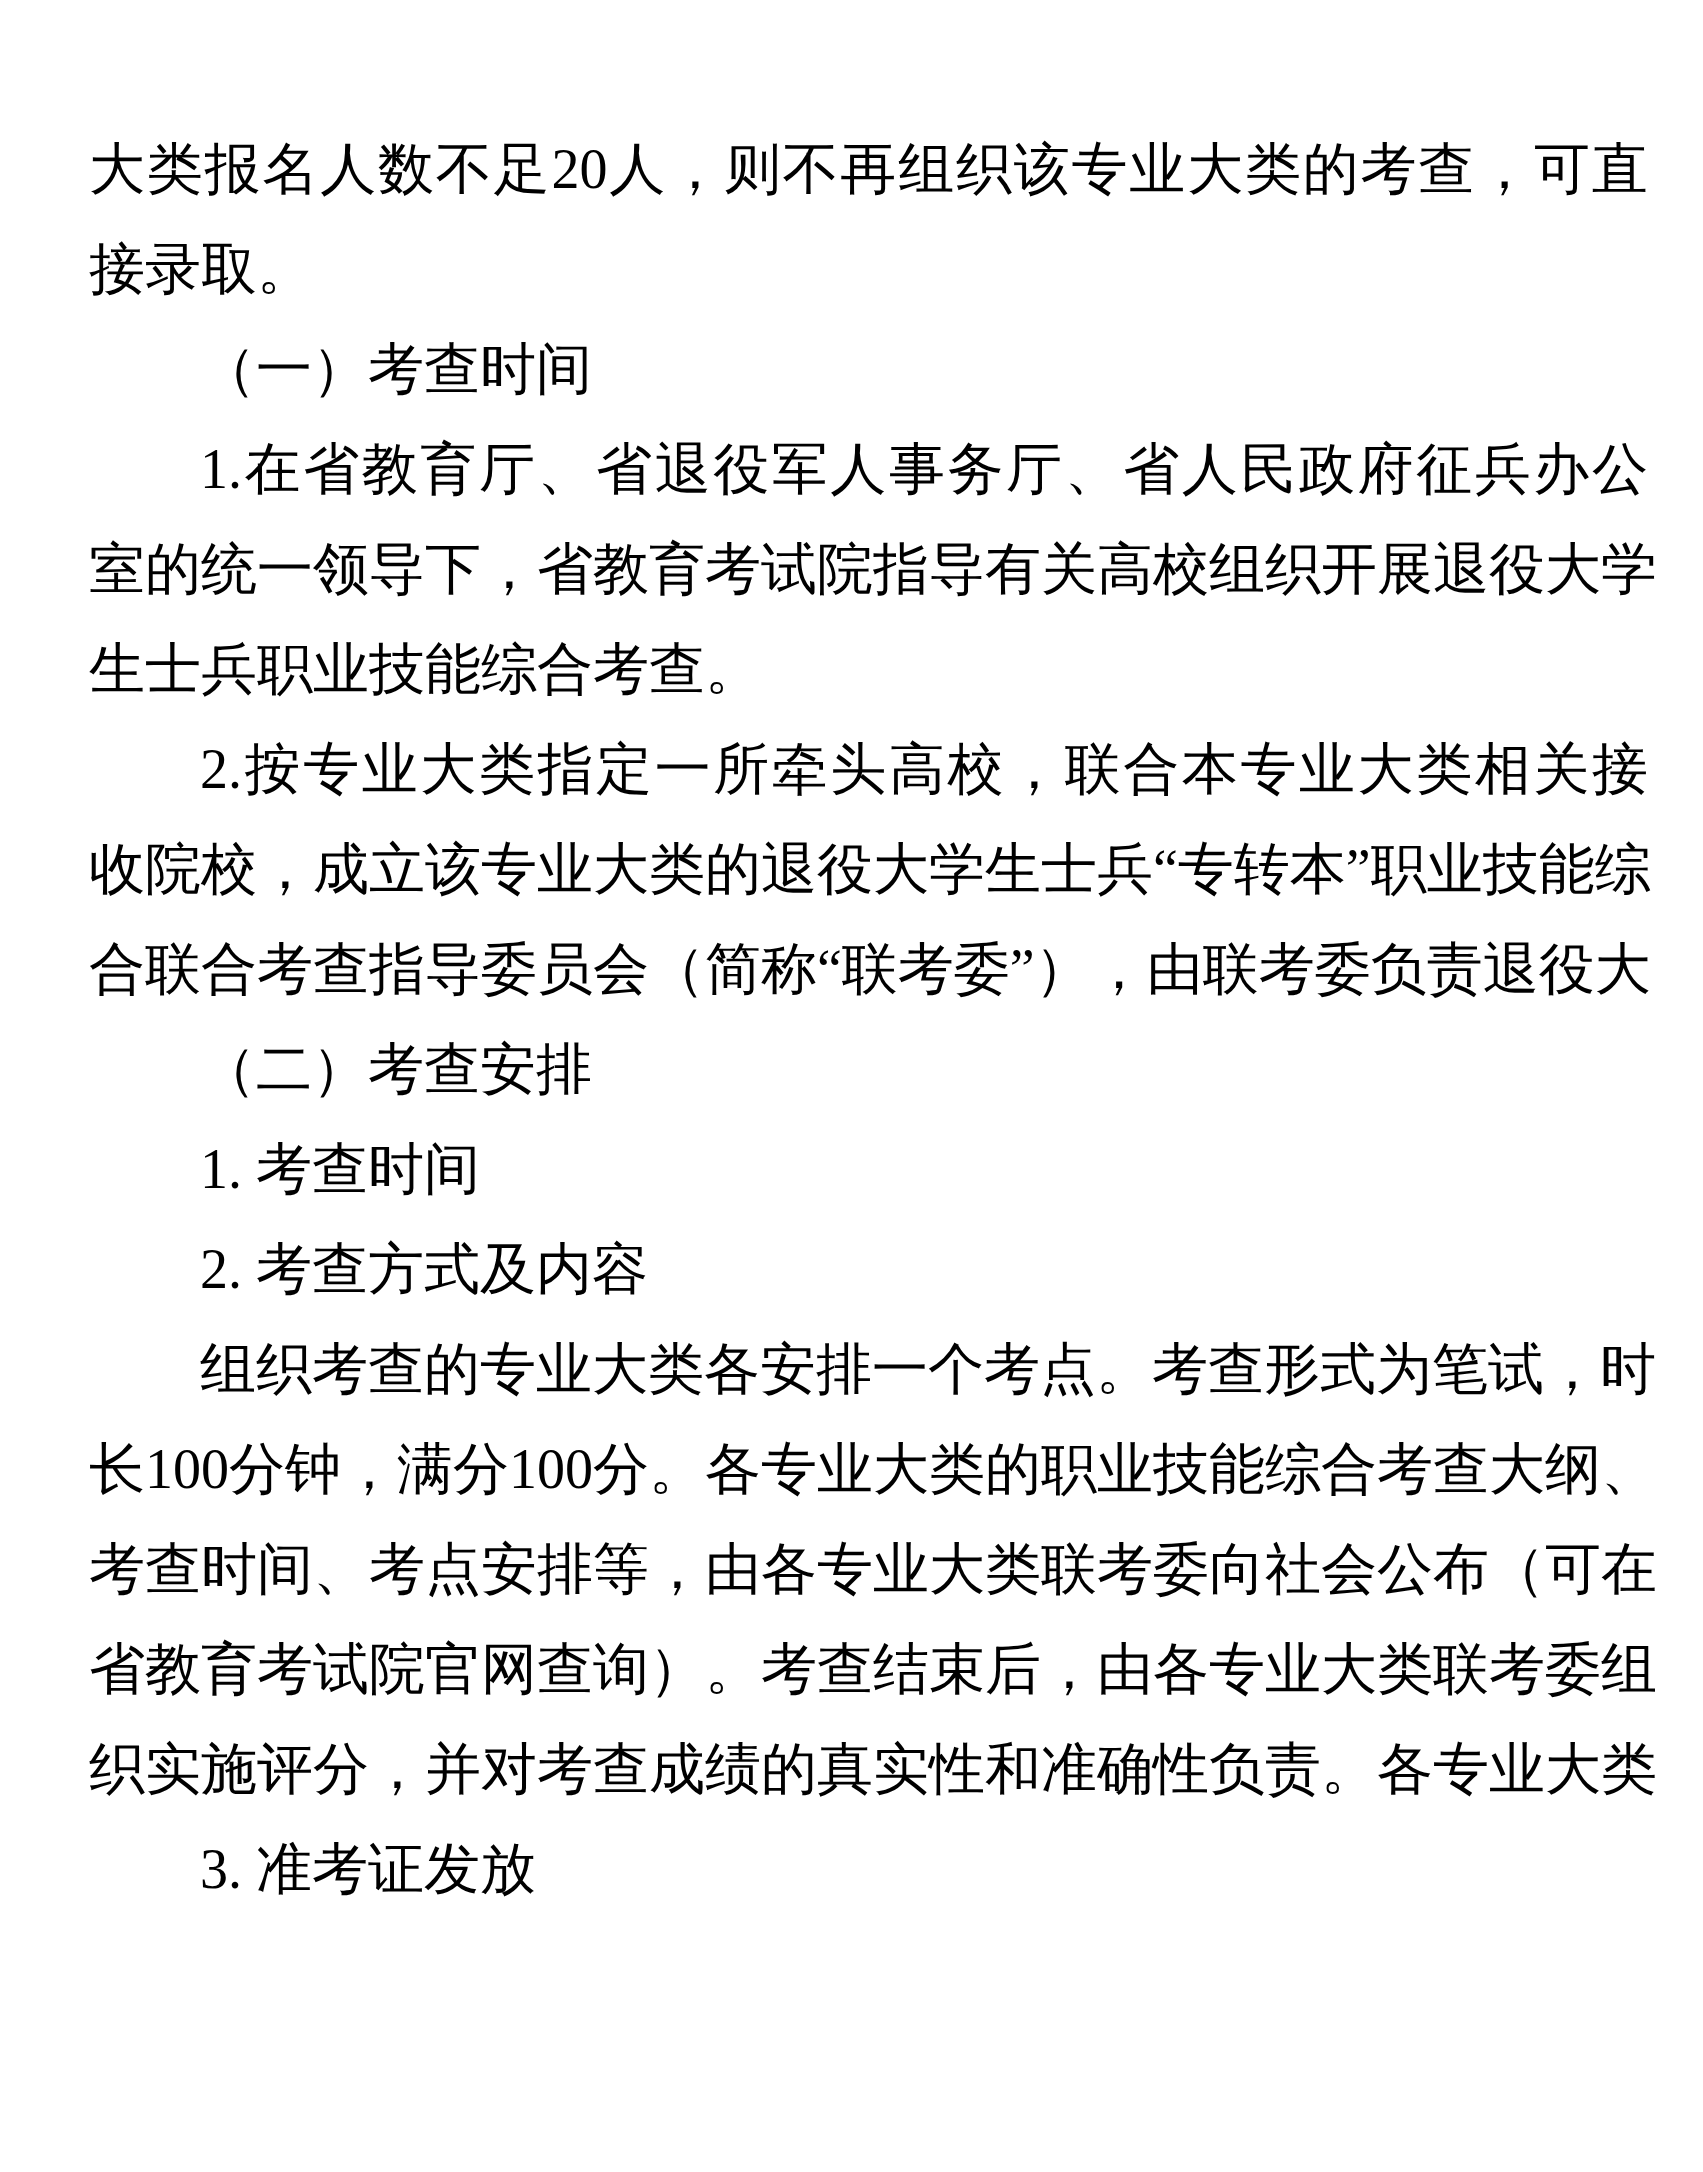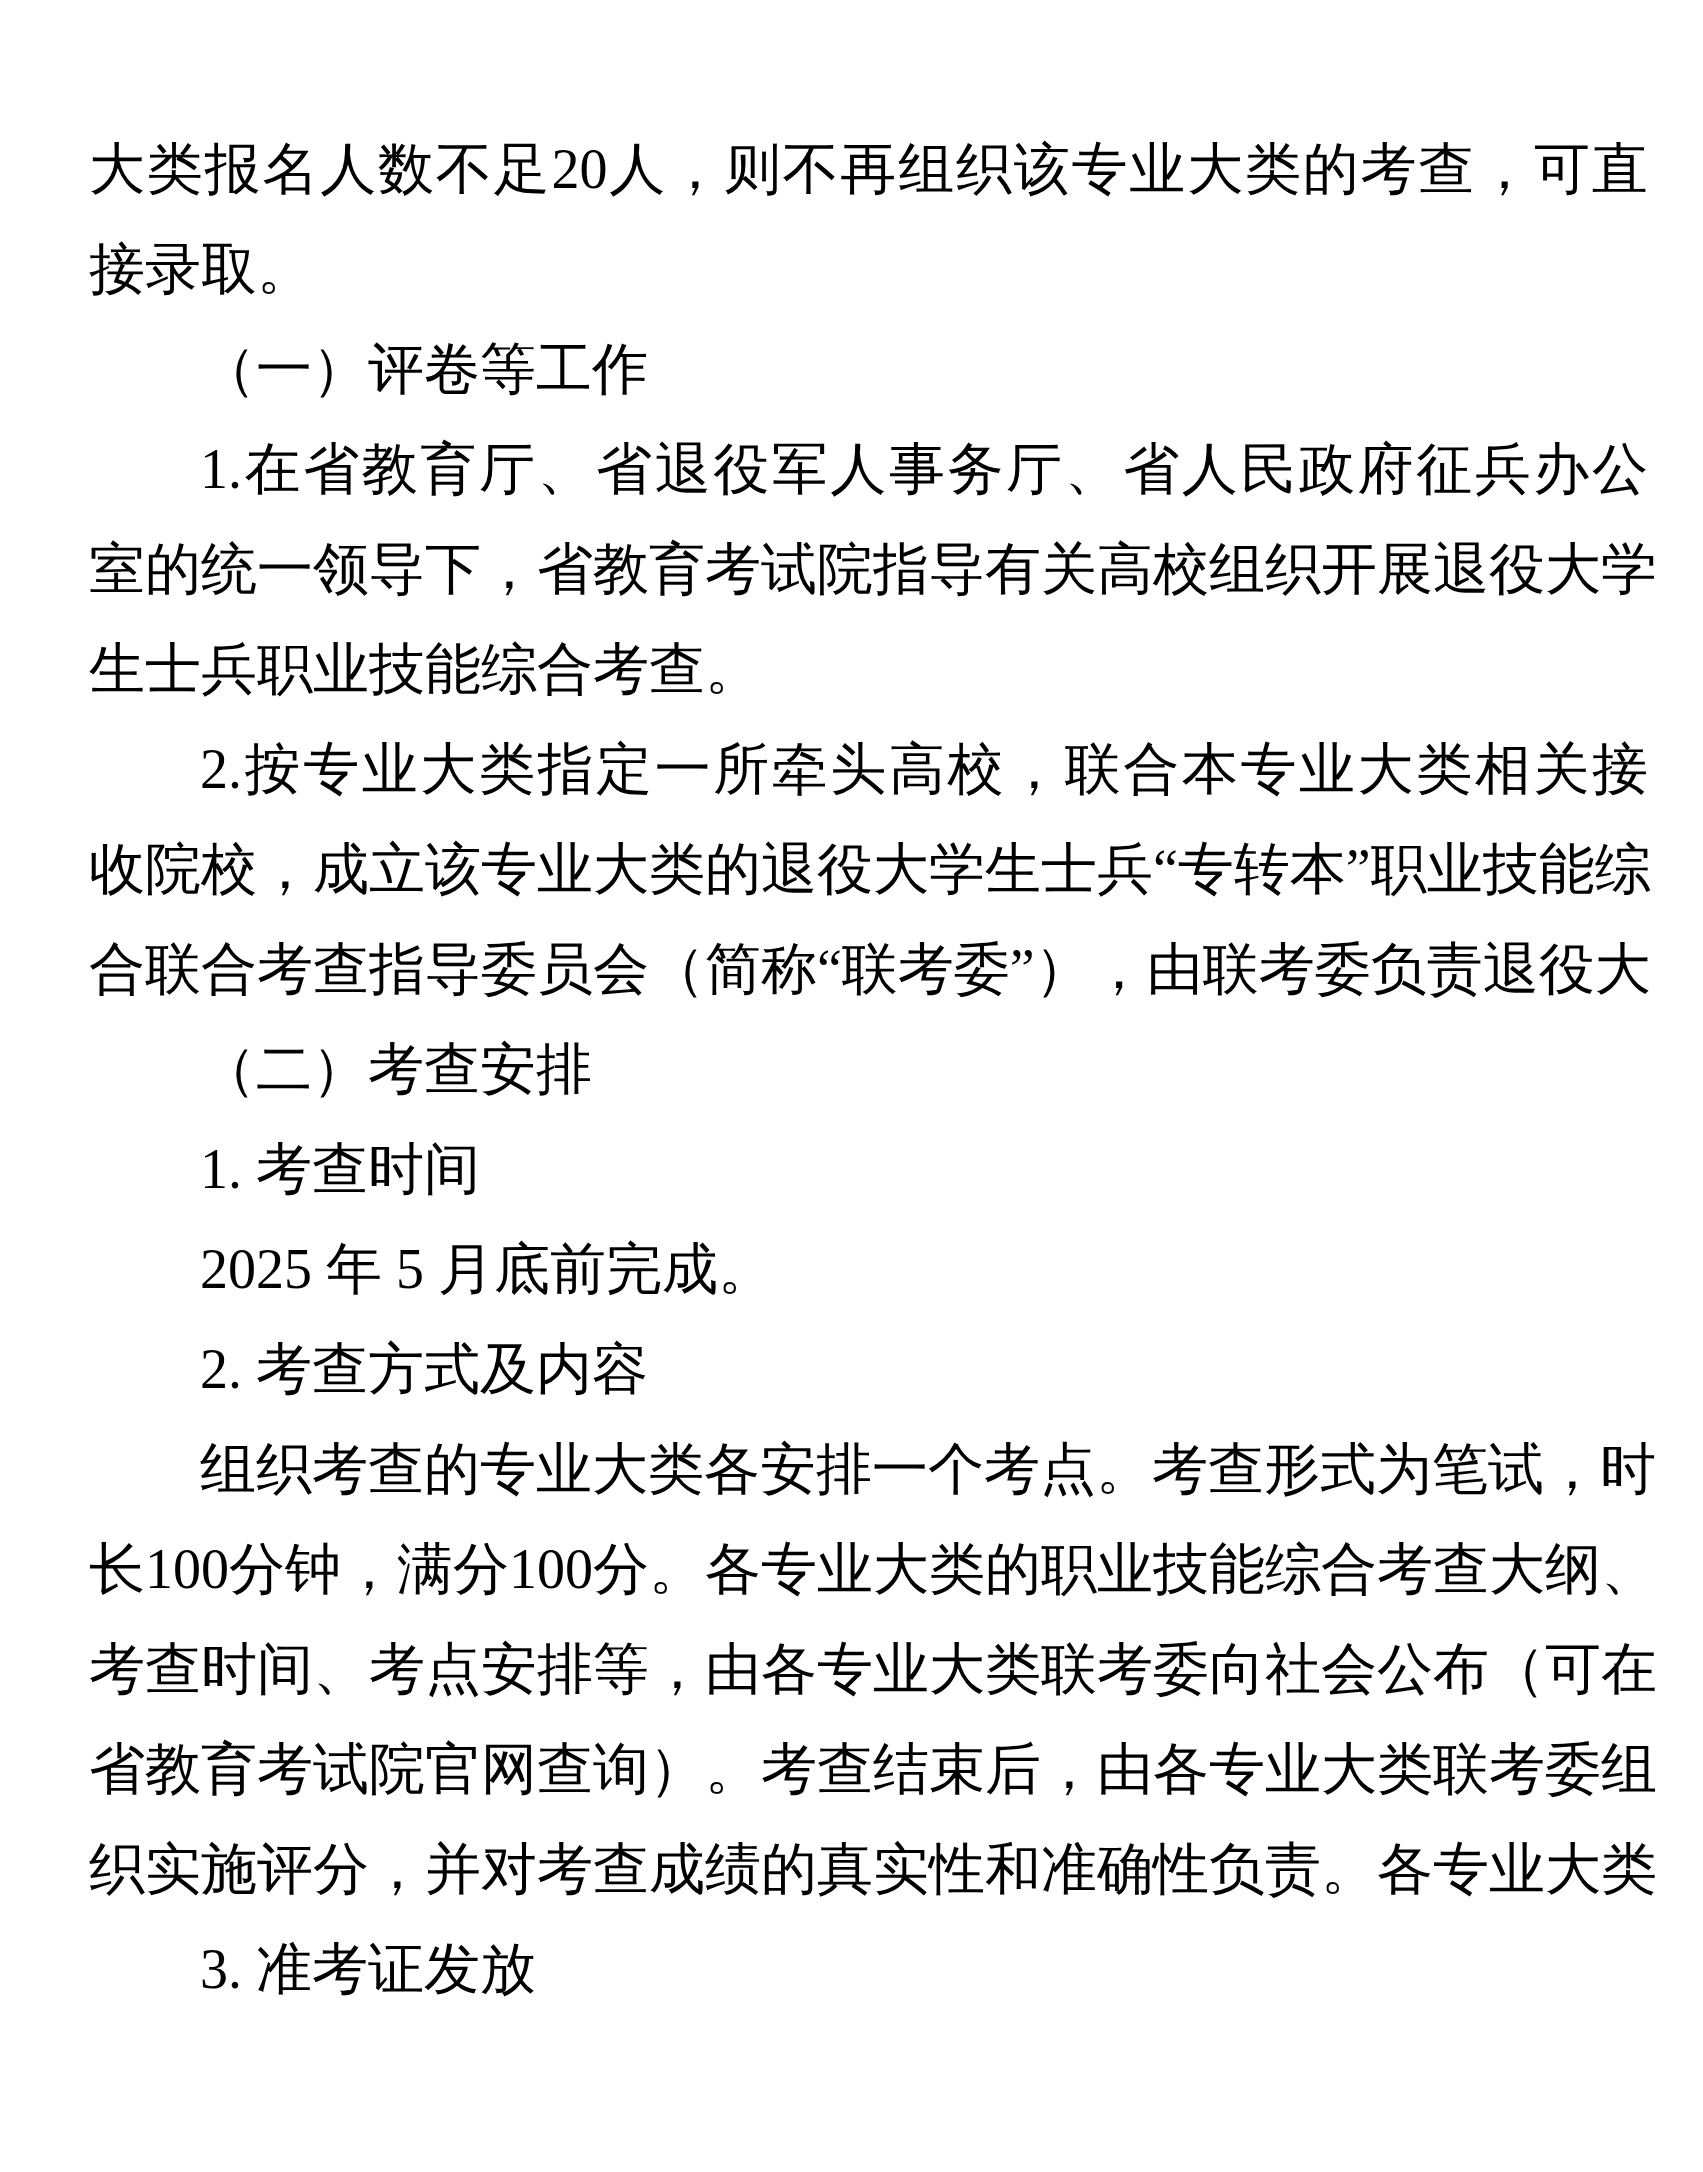--- a/index.html
+++ b/index.html
@@ -72,21 +72,21 @@
         <span>大</span>
         <span>类</span>
         <span>的</span>
         <span>考</span>
         <span>查</span>
         <span>，</span>
         <span>可</span>
         <span>直</span>
       </div>
       <div class="line">接录取。</div>
-      <div class="line indent">（一）评卷等工作</div>
+      <div class="line indent">（一）考查时间</div>
       <div class="line indent justify">
         <span>1.</span>
         <span>在</span>
         <span>省</span>
         <span>教</span>
         <span>育</span>
         <span>厅</span>
         <span>、</span>
         <span>省</span>
         <span>退</span>
@@ -222,21 +222,20 @@
         <span>考</span>
         <span>委</span>
         <span>负</span>
         <span>责</span>
         <span>退</span>
         <span>役</span>
         <span>大</span>
       </div>
       <div class="line indent">（二）考查安排</div>
       <div class="line indent">1. 考查时间</div>
-      <div class="line indent">2025 年 5 月底前完成。</div>
       <div class="line indent">2. 考查方式及内容</div>
       <div class="line indent justify">
         <span>组</span>
         <span>织</span>
         <span>考</span>
         <span>查</span>
         <span>的</span>
         <span>专</span>
         <span>业</span>
         <span>大</span>

